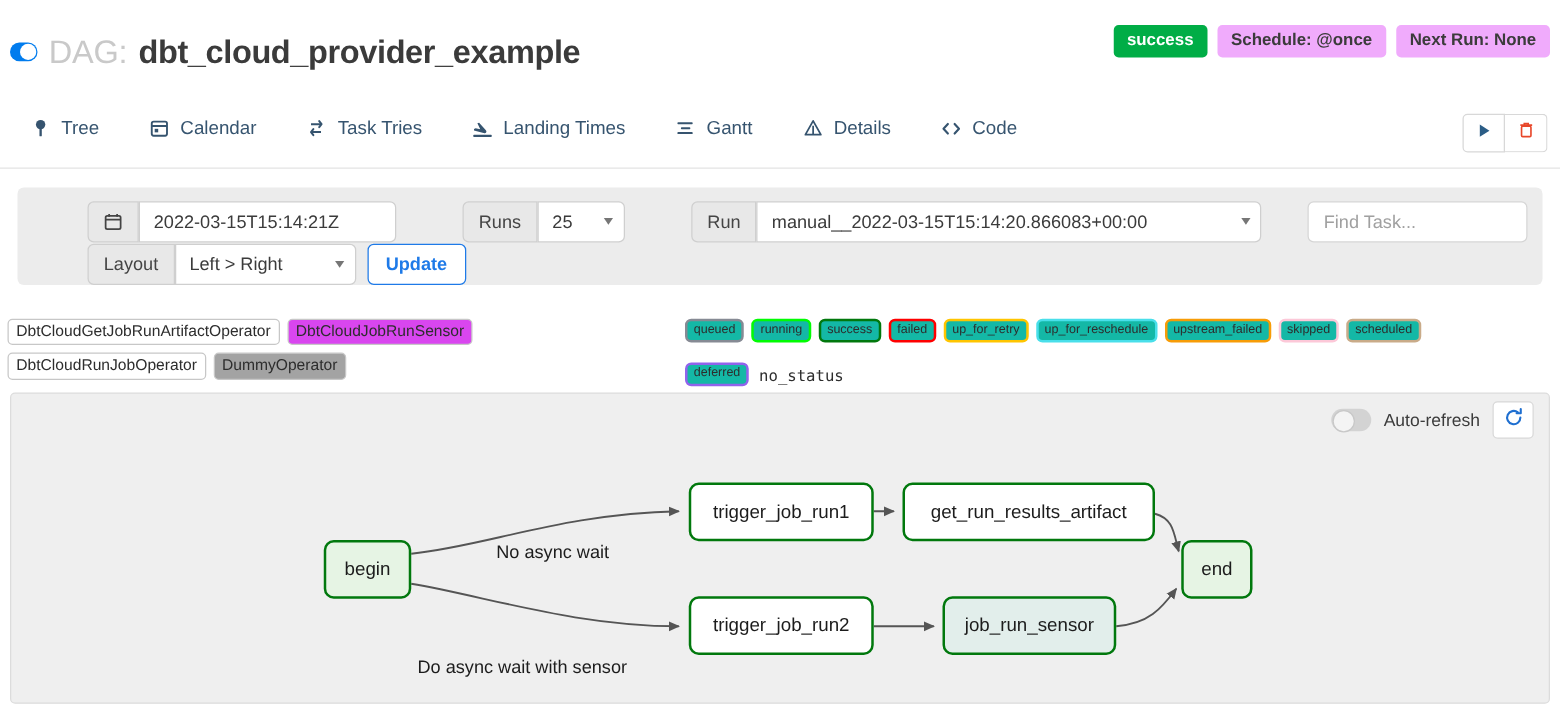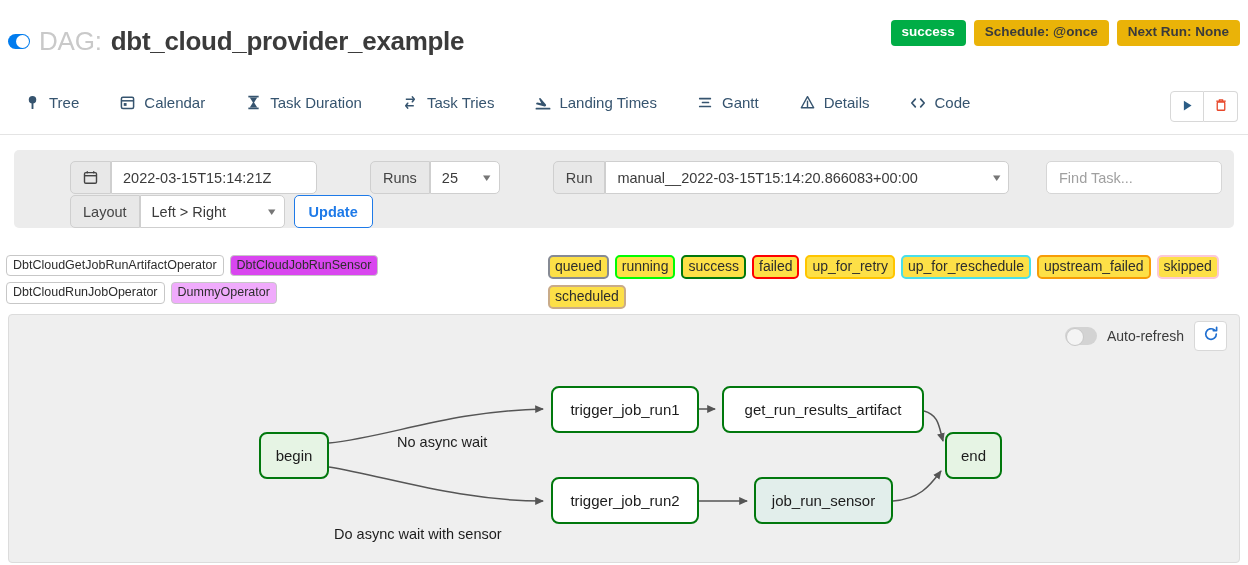--- a/index.html
+++ b/index.html
@@ -36,21 +36,21 @@
   }
   .header-badges {
     position: absolute; right: 8px; top: 20px;
     display: flex; align-items: center; gap: 8px;
   }
   .badge-success {
     background: #00ad46; color: #fff; font-size: 13.5px; font-weight: 700;
     padding: 4px 11px 5px; border-radius: 4px; line-height: 1.25;
   }
   .badge-gray {
-    background: #eab308; color: #3b3b3b; font-size: 13.5px; font-weight: 700;
+    background: #f0abfc; color: #3b3b3b; font-size: 13.5px; font-weight: 700;
     padding: 4px 11px 5px; border-radius: 4px; line-height: 1.25;
   }
 
   
   .tabs-bar {
     position: absolute; left: 0; top: 78px; width: 1248px; height: 57px;
     border-bottom: 1px solid #e4e4e4;
   }
   .tabs {
     position: absolute; left: 10px; top: 6px;
@@ -124,22 +124,22 @@
   .op-pill {
     border: 1px solid #c7c7c7; border-radius: 4px;
     font-size: 12.5px; color: #2d2d2d; padding: 2px 6px 3px; line-height: 1.15;
     white-space: nowrap;
   }
   .legend-status {
     position: absolute; left: 548px; top: 0; right: 6px;
     display: flex; flex-wrap: wrap; gap: 6px; align-items: flex-start;
   }
   .st-pill {
-    border: 2px solid #999; border-radius: 5px; background: #fde047;
-    font-size: 14px; color: #2d2d2d; padding: 1px 5px 2px; line-height: 1.2;
+    border: 2px solid #999; border-radius: 5px; background: #14b8a6;
+    font-size: 10px; color: #2d2d2d; padding: 1px 5px 2px; line-height: 1.2;
     white-space: nowrap;
   }
   .st-plain {
     font-size: 12.5px; color: #2d2d2d; padding: 3px 2px; line-height: 1.2;
     font-family: "DejaVu Sans Mono", monospace;
   }
 
   
   .graph-panel {
     position: absolute; left: 8px; top: 314px; width: 1232px; height: 249px;
@@ -212,30 +212,20 @@
       <span class="ic">
         <svg viewBox="0 0 16 16" width="15" height="15" fill="none" stroke="currentColor" stroke-width="1.6">
             <rect x="1.5" y="2.5" width="13" height="12" rx="1.6"></rect>
             <line x1="1.5" y1="6.2" x2="14.5" y2="6.2"></line>
             <rect x="4" y="8.6" width="3" height="3" fill="currentColor" stroke="none"></rect>
           </svg>
       </span>
       <span>Calendar</span>
     </div>
 
-    <div class="tab">
-      <span class="ic">
-        <svg viewBox="0 0 16 16" width="15" height="15" fill="currentColor">
-            <rect x="2.5" y="0.8" width="11" height="1.8"></rect>
-            <rect x="2.5" y="13.4" width="11" height="1.8"></rect>
-            <path d="M4 2.6 h8 L8.6 8 L12 13.4 H4 L7.4 8 Z"></path>
-          </svg>
-      </span>
-      <span>Task Duration</span>
-    </div>
 
     <div class="tab">
       <span class="ic">
         <svg viewBox="0 0 16 16" width="15" height="15" fill="none" stroke="currentColor" stroke-width="1.7">
             <path d="M3 4.6 h8.5 M3 11.4 h8.5"></path>
             <path d="M10 2 l2 2.6 -2 2.6" stroke-linecap="round" stroke-linejoin="round"></path>
             <path d="M5 8.8 l-2 2.6 2 2.6" stroke-linecap="round" stroke-linejoin="round"></path>
           </svg>
       </span>
       <span>Task Tries</span>
@@ -352,21 +342,21 @@
   </div>
 
   <div class="findtask">Find Task...</div>
 </div>
 
 <div class="legend">
   <div class="legend-ops" id="legend-ops">
       <span class="op-pill" style="background: rgb(255, 255, 255);">DbtCloudGetJobRunArtifactOperator</span>
       <span class="op-pill" style="background: #d946ef;">DbtCloudJobRunSensor</span>
       <span class="op-pill" style="background: rgb(255, 255, 255);">DbtCloudRunJobOperator</span>
-      <span class="op-pill" style="background: #f0abfc;">DummyOperator</span>
+      <span class="op-pill" style="background: #a3a3a3;">DummyOperator</span>
     </div>
   <div class="legend-status" id="legend-status">
       <span class="st-pill" style="border-color: rgb(134, 138, 148);">queued</span>
       <span class="st-pill" style="border-color: rgb(1, 252, 3);">running</span>
       <span class="st-pill" style="border-color: rgb(1, 120, 13);">success</span>
       <span class="st-pill" style="border-color: rgb(254, 0, 0);">failed</span>
       <span class="st-pill" style="border-color: rgb(255, 197, 0);">up_for_retry</span>
       <span class="st-pill" style="border-color: rgb(73, 223, 234);">up_for_reschedule</span>
       <span class="st-pill" style="border-color: rgb(247, 156, 7);">upstream_failed</span>
       <span class="st-pill" style="border-color: rgb(252, 200, 216);">skipped</span>

